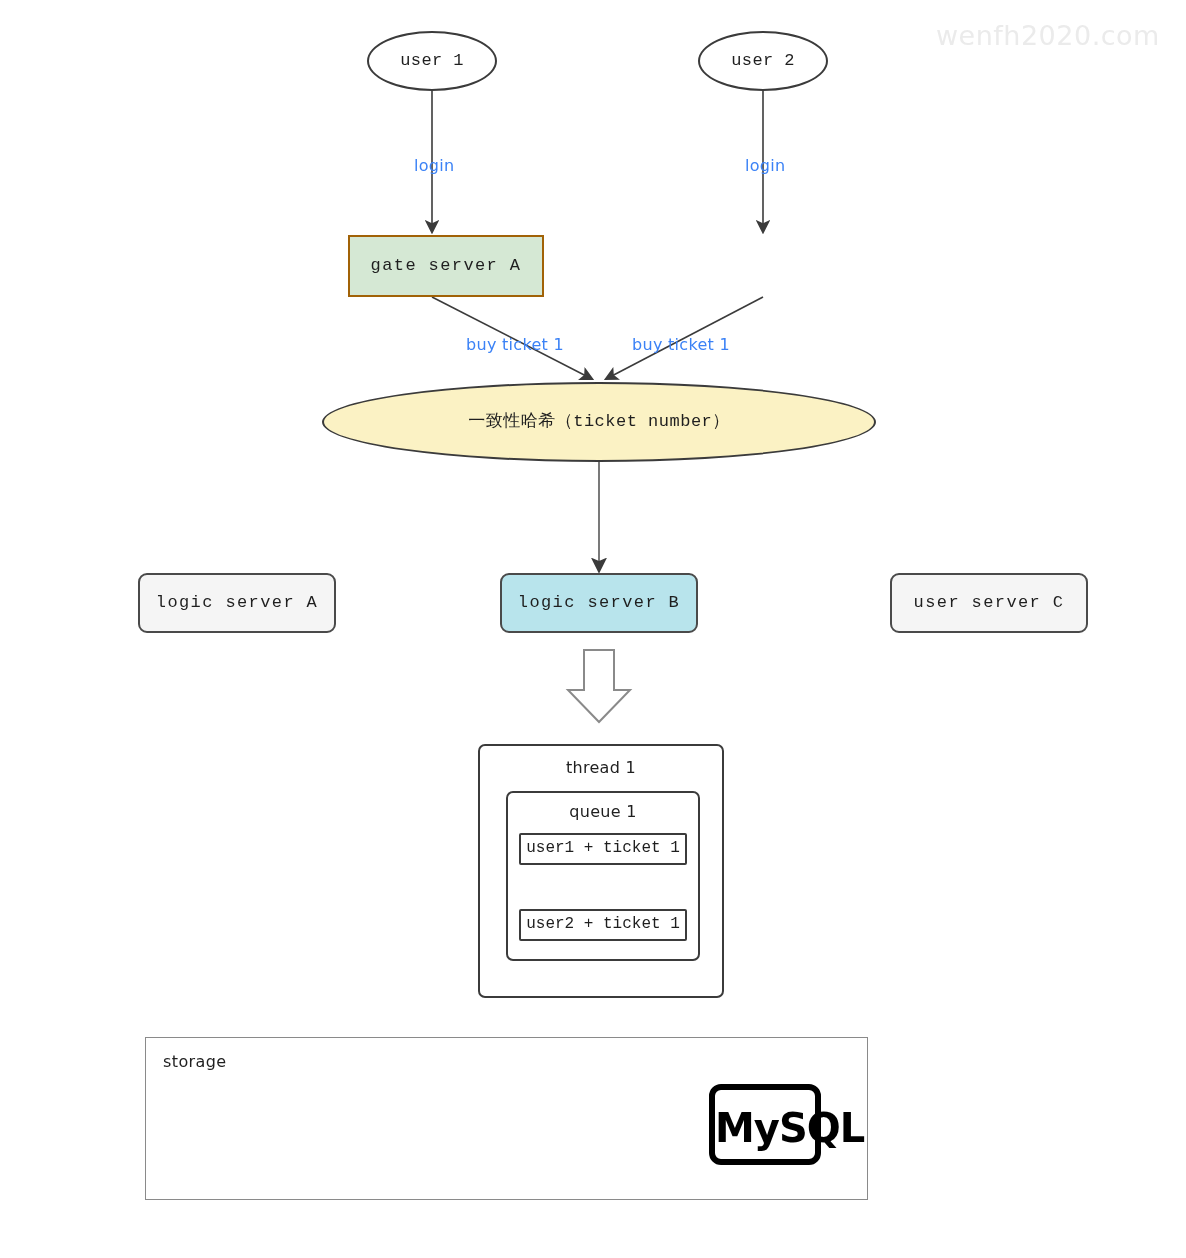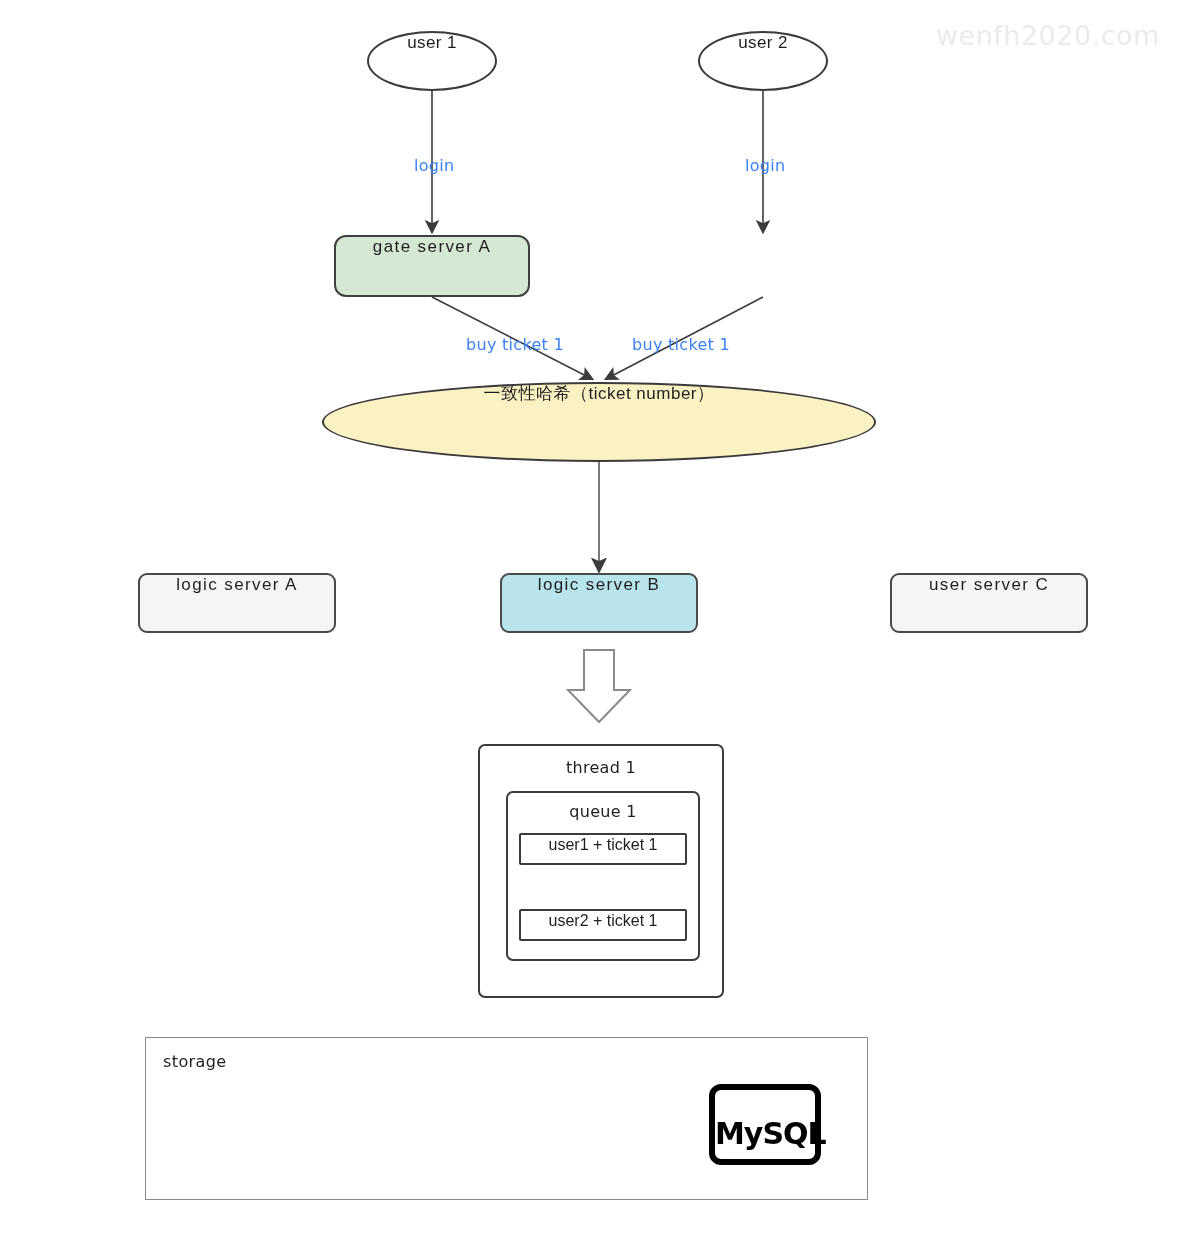--- a/index.html
+++ b/index.html
@@ -21,47 +21,48 @@
     position: absolute;
     left: 0;
     top: 0;
     width: 1186px;
     height: 1258px;
   }
   .node {
     position: absolute;
     box-sizing: border-box;
     display: flex;
-    align-items: flex-start;
+    align-items: center;
     justify-content: center;
-    font-family: Liberation Sans, sans-serif;
+    font-family: Liberation Mono, monospace;
     color: #1f1f1f;
     text-align: center;
     line-height: 1.2;
   }
   .ellipse-node {
     border: 2px solid #3b3b3b;
     border-radius: 50%;
     background: #ffffff;
     font-size: 17px;
     letter-spacing: 0.4px;
   }
   .hash-ellipse {
     border: 2px solid #3b3b3b;
     border-radius: 50%;
     background: #fbf2c4;
     font-size: 17px;
     letter-spacing: 0.5px;
   }
   .gate-box {
     background: #d5e8d4;
-    border: 2px solid #404040;
-    border-radius: 12px;
+    border: 2px solid #a16207;
+    border-radius: 0;
     font-size: 17px;
     letter-spacing: 1.4px;
+    margin-left: 14px;
   }
   .logic-box {
     background: #f5f5f5;
     border: 2px solid #4a4a4a;
     border-radius: 9px;
     font-size: 17px;
     letter-spacing: 1.4px;
   }
   .logic-box.active {
     background: #b8e4ec;
@@ -118,21 +119,21 @@
     border-radius: 12px;
   }
   .mysql-text {
     position: absolute;
     left: 0;
     right: 0;
     bottom: 8px;
     text-align: center;
     font-family: "DejaVu Sans", sans-serif;
     font-weight: bold;
-    font-size: 30px;
+    font-size: 40px;
     color: #000000;
     letter-spacing: -1px;
   }
 </style>
 </head>
 <body>
 
 <div id="canvas">
 
   <svg id="svg-layer" viewBox="0 0 1186 1258">

